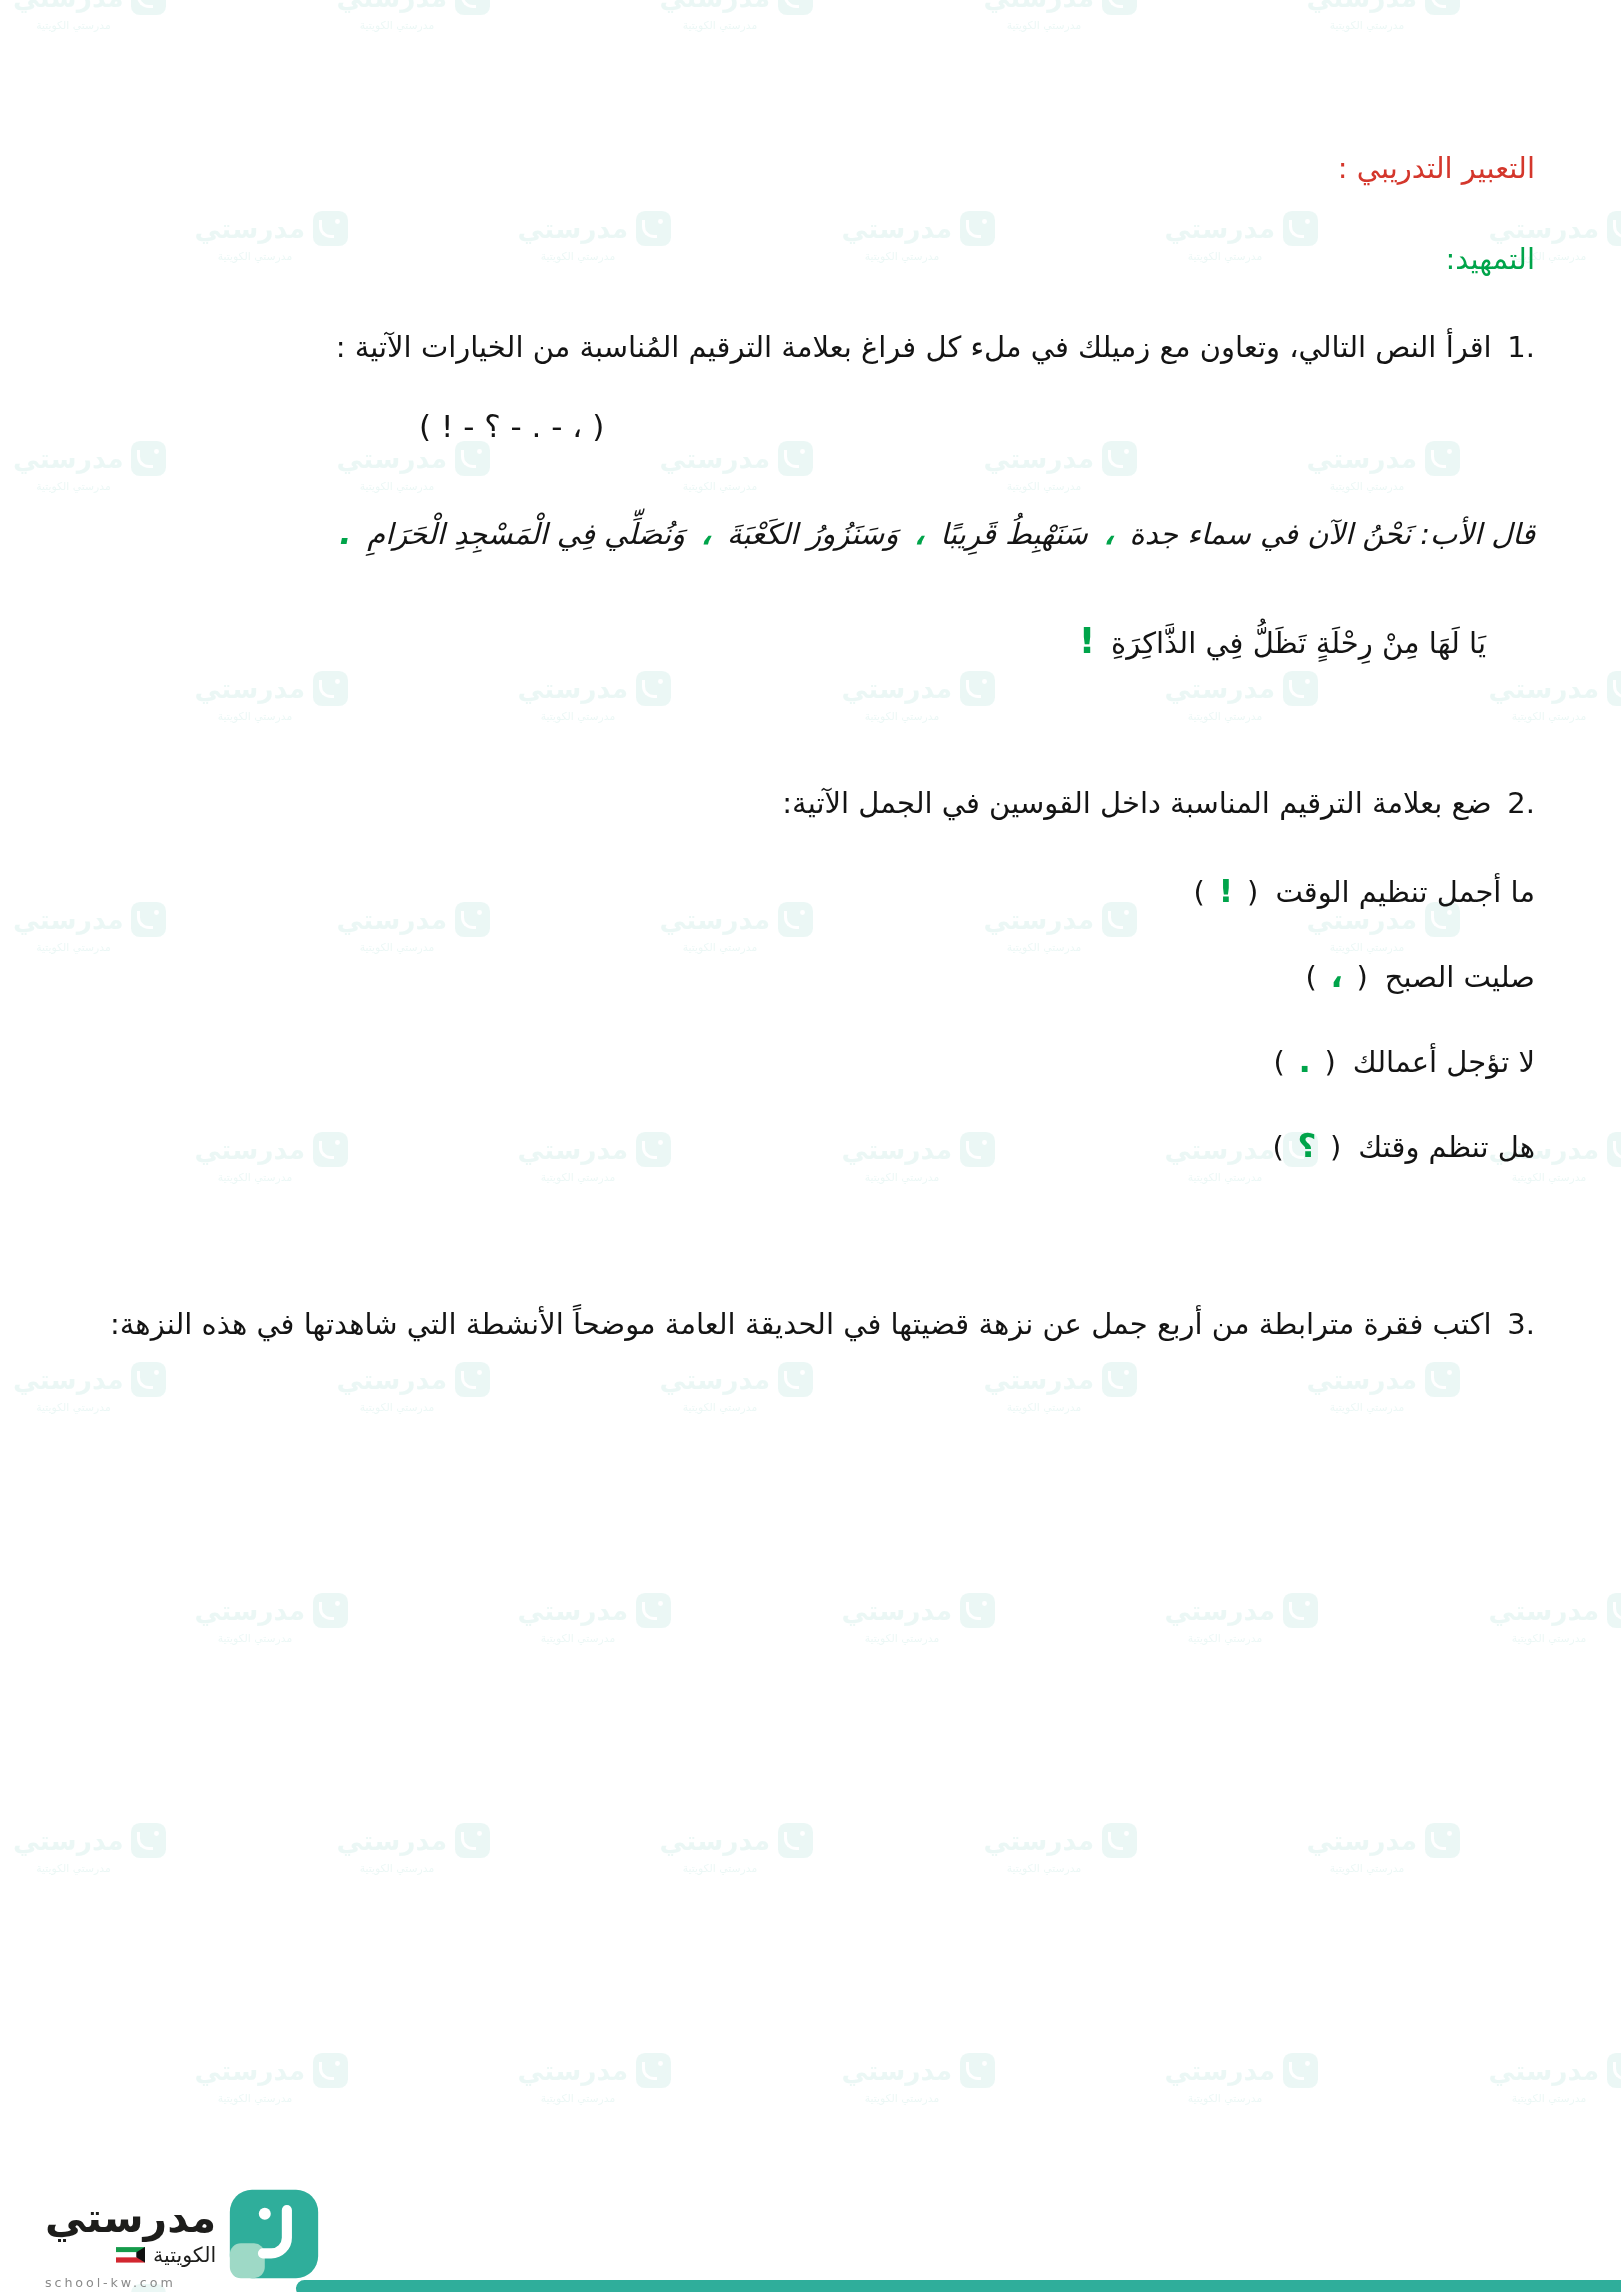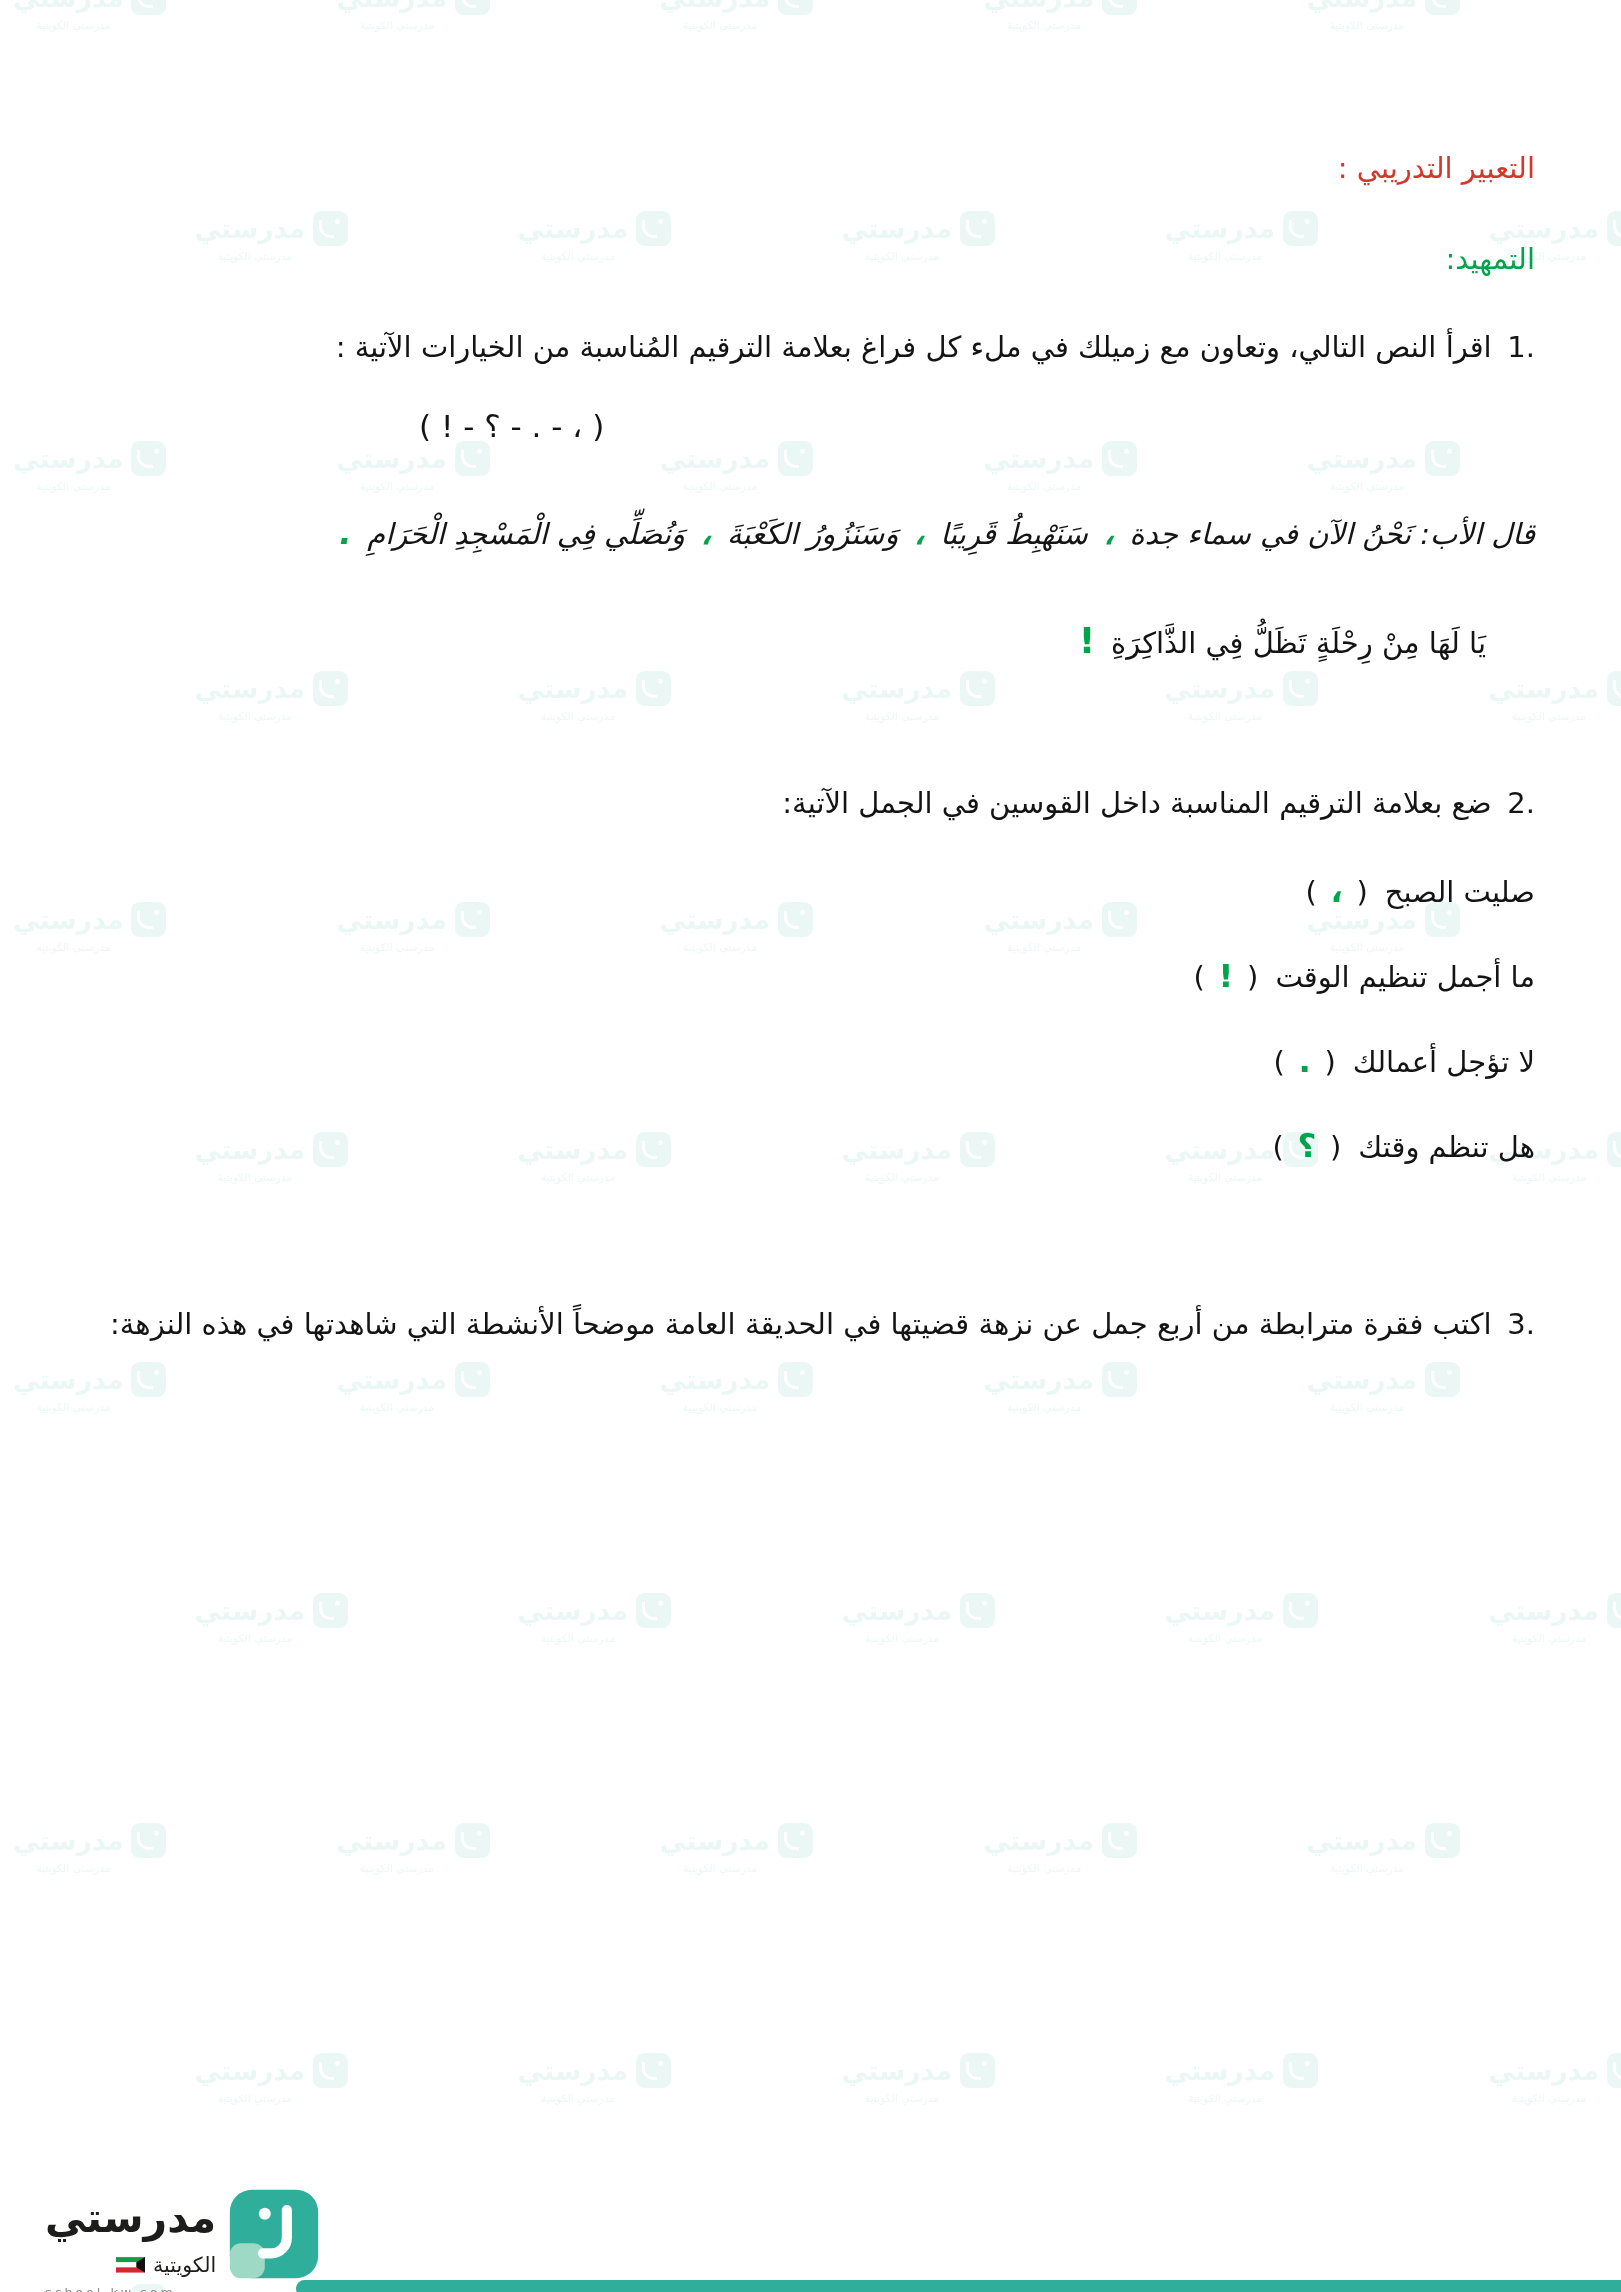--- a/index.html
+++ b/index.html
@@ -106,21 +106,21 @@
     top: 2188px;
     z-index: 3;
     display: flex;
     direction: rtl;
     gap: 11.8px;
     align-items: flex-start;
   }
   .brand-icon { width: 92px; height: 92px; flex: 0 0 auto; }
   .brand-text { text-align: left; padding-top: 7.8px; }
   .brand-name { font-size: 41px; font-weight: bold; color: #1d1d1b; line-height: 1.1; }
-  .brand-sub  { display: flex; align-items: center; gap: 7.8px; justify-content: flex-start; margin-top: 12px; direction: rtl; }
+  .brand-sub  { display: flex; align-items: center; gap: 7.8px; justify-content: flex-start; margin-top: 2px; direction: rtl; }
   .brand-sub-label { font-size: 20.6px; color: #1d1d1b; }
   .flag { width: 29px; height: 15.7px; display: inline-block; flex: 0 0 auto; }
   .brand-url {
     margin-top: 7.8px;
     font-size: 12.7px;
     letter-spacing: 2.9px;
     color: #8a8a8a;
     direction: ltr;
     text-align: left;
   }
@@ -569,26 +569,26 @@
     </p>
 
     <div class="q2">
       <div class="q-line">
         <span class="num">2.</span>
         <span class="q-text">ضع بعلامة الترقيم المناسبة داخل القوسين في الجمل الآتية:</span>
       </div>
 
       <div class="q2-items">
         <div class="q2-row">
+          <span>ما أجمل تنظيم الوقت</span>
+          <span class="paren">(</span><span class="gmark">!</span><span class="paren">)</span>
+        </div>
+        <div class="q2-row">
           <span>صليت الصبح</span>
           <span class="paren">(</span><span class="gmark">،</span><span class="paren">)</span>
-        </div>
-        <div class="q2-row">
-          <span>ما أجمل تنظيم الوقت</span>
-          <span class="paren">(</span><span class="gmark">!</span><span class="paren">)</span>
         </div>
         <div class="q2-row">
           <span>لا تؤجل أعمالك</span>
           <span class="paren">(</span><span class="gmark">.</span><span class="paren">)</span>
         </div>
         <div class="q2-row">
           <span>هل تنظم وقتك</span>
           <span class="paren">(</span><span class="gmark">؟</span><span class="paren">)</span>
         </div>
       </div>

